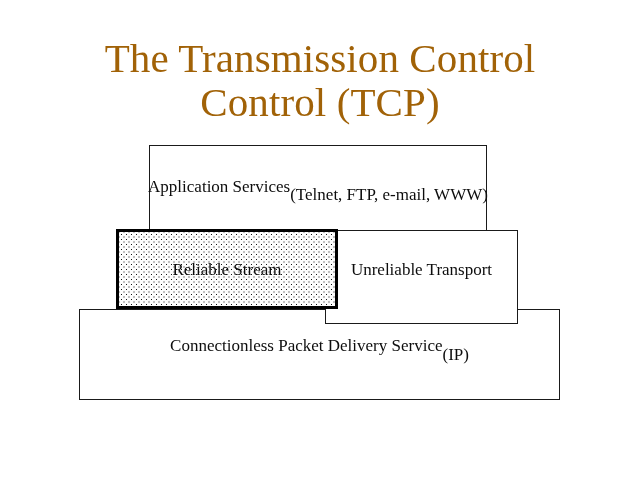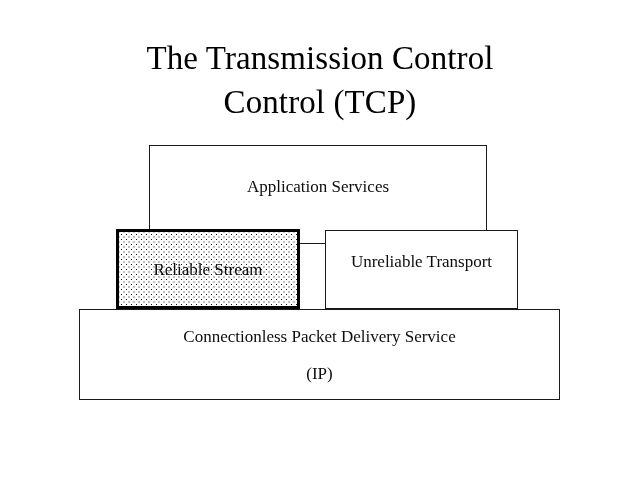--- a/index.html
+++ b/index.html
@@ -18,38 +18,38 @@
     color: #000000;
   }
 
   
   #slide-title {
     position: absolute;
     left: 0;
     top: 36px;
     width: 640px;
     text-align: center;
-    font-size: 33px;
+    font-size: 41px;
     line-height: 44px;
     letter-spacing: 0.1px;
-    color: #000000;
+    color: #a16207;
   }
   #slide-title .title-line {
     display: block;
     white-space: nowrap;
   }
 
   
   .layer-box {
     position: absolute;
     box-sizing: border-box;
     background: #ffffff;
     border: 1px solid #1a1a1a;
     display: flex;
-    flex-direction: column;
+    flex-direction: row;
     align-items: center;
     justify-content: center;
   }
   .layer-box .line {
     display: block;
     white-space: nowrap;
     text-align: center;
     font-size: 17px;
     line-height: 19px;
     color: #0d0d0d;
@@ -66,31 +66,31 @@
     border-width: 1px;
     z-index: 1;
   }
   #box-application .line:first-child { margin-bottom: 17px; }
 
   
   #box-udp {
     left: 325px;
     top: 230px;
     width: 193px;
-    height: 79px;
+    height: 94px;
     border-width: 1px;
     z-index: 2;
   }
   #box-udp .line:first-child { margin-bottom: 16px; }
 
   
   #box-tcp {
     left: 116px;
     top: 229px;
-    width: 184px;
+    width: 222px;
     height: 80px;
     border: 3px solid #000000;
     background-color: #ffffff;
     z-index: 4;
   }
   
   #box-tcp .stipple {
     position: absolute;
     left: 0; top: 0; right: 0; bottom: 0;
     background-color: #fdfdfd;
@@ -121,20 +121,21 @@
 
 <div id="slide">
 
   <div id="slide-title">
     <span class="title-line">The Transmission Control</span>
     <span class="title-line">Control (TCP)</span>
   </div>
 
   <div class="layer-box" id="box-application">
     <span class="line">Application Services</span>
+    <span class="line">(Telnet, FTP, e-mail, WWW)</span>
   </div>
 
   <div class="layer-box" id="box-udp">
     <span class="line">Unreliable Transport</span>
   </div>
 
   <div class="layer-box" id="box-tcp">
     <span class="stipple"></span>
     <span class="line">Reliable Stream</span>
   </div>

